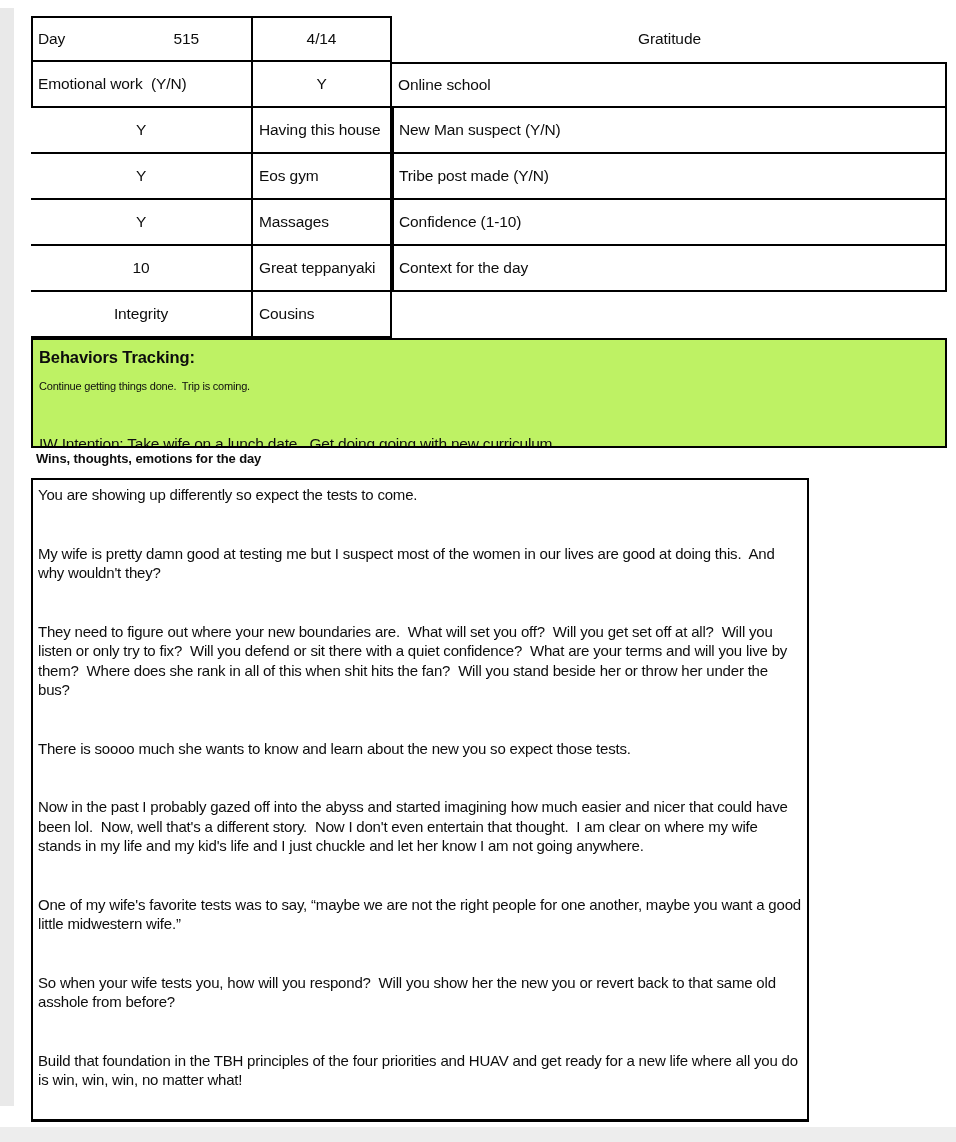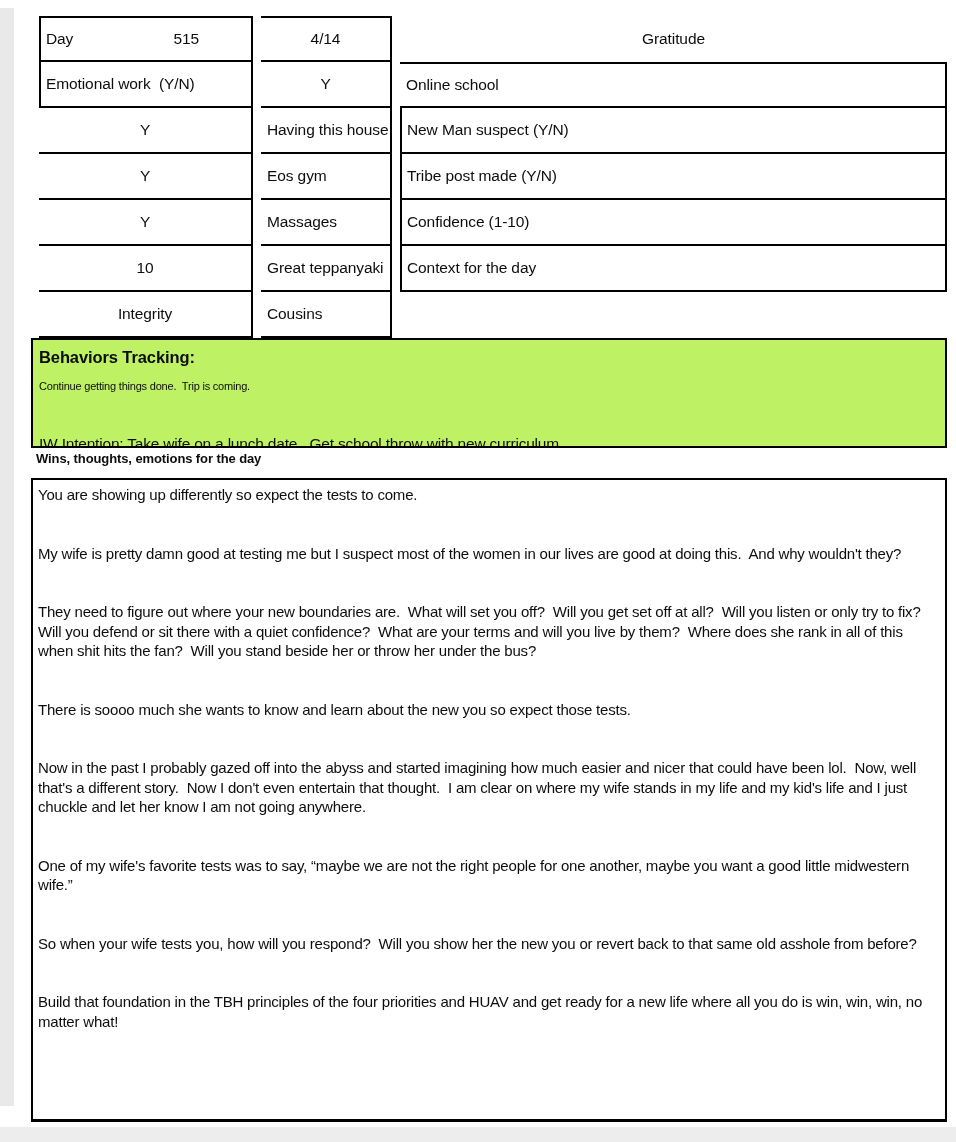--- a/index.html
+++ b/index.html
@@ -10,21 +10,21 @@
     color:#0d0d0d;
   }
   .edge-strip-left  { position:absolute; left:0; top:8px; width:14px; height:1098px; background:#e9e9e9; }
   .edge-strip-bottom{ position:absolute; left:0; top:1127px; width:956px; height:15px; background:#ededed; }
 
   
   .tracker {
     position:absolute; left:31px; top:16px; width:916px;
     display:grid; grid-template-columns:222px 139px auto; grid-auto-rows:46px;
   }
-  .tracker > div { display:flex; align-items:center; font-size:15.5px; letter-spacing:-0.1px; background:#fff;margin-left:8px; }
+  .tracker > div { display:flex; align-items:center; font-size:15.5px; letter-spacing:-0.1px; background:#fff; }
   .cell-label { border-left:2px solid #000; border-right:2px solid #000; border-bottom:2px solid #000;
                 padding:0 4px 0 5px; white-space:pre; justify-content:flex-start; }
   .cell-value { border-right:2px solid #000; border-bottom:2px solid #000; justify-content:center; }
   .row-first  { border-top:2px solid #000; }
   .cell-day   { justify-content:space-between; padding-right:52px; }
   .cell-grat-header { justify-content:center; font-size:16px; }
   .cell-grat  { border-right:2px solid #000; border-bottom:2px solid #000; padding-left:6px; font-size:16px; justify-content:flex-start; }
   .cell-grat-first { border-top:2px solid #000; }
 
   
@@ -37,21 +37,21 @@
   .behaviors-line2 { font-size:15.5px; line-height:20px; margin-top:38px; letter-spacing:-0.2px; white-space:pre-wrap; }
 
   
   .wins-heading {
     position:absolute; left:36px; top:451px; width:900px;
     font-size:13px; font-weight:600; letter-spacing:-0.1px;
   }
 
   
   .journal {
-    position:absolute; left:31px; top:478px; width:916px; height:644px;
+    position:absolute; left:31px; top:478px; width:778px; height:644px;
     border:2px solid #000; border-bottom-width:3px; background:#fff;
     overflow:hidden; padding:5px 6px 0 5px;
   }
   .journal p {
     font-size:15px; line-height:19.5px; letter-spacing:-0.2px;
     margin:0 0 39px 0; white-space:pre-wrap;
   }
 </style>
 </head>
 <body>
@@ -88,21 +88,21 @@
   <div class="cell-grat">Great teppanyaki</div>
 
   <div class="cell-label">Context for the day</div>
   <div class="cell-value">Integrity</div>
   <div class="cell-grat">Cousins</div>
 </div>
 
 <div class="behaviors">
   <div class="behaviors-heading">Behaviors Tracking:</div>
   <div class="behaviors-line1">Continue getting things done.  Trip is coming.</div>
-  <div class="behaviors-line2">IW Intention: Take wife on a lunch date.  Get school throw with new curriculum.</div>
+  <div class="behaviors-line2">IW Intention: Take wife on a lunch date.  Get doing going with new curriculum.</div>
 </div>
 
 <div class="wins-heading">Wins, thoughts, emotions for the day</div>
 
 <div class="journal">
   <p>You are showing up differently so expect the tests to come.</p>
   <p>My wife is pretty damn good at testing me but I suspect most of the women in our lives are good at doing this.  And why wouldn't they?</p>
   <p>They need to figure out where your new boundaries are.  What will set you off?  Will you get set off at all?  Will you listen or only try to fix?  Will you defend or sit there with a quiet confidence?  What are your terms and will you live by them?  Where does she rank in all of this when shit hits the fan?  Will you stand beside her or throw her under the bus?</p>
   <p>There is soooo much she wants to know and learn about the new you so expect those tests.</p>
   <p>Now in the past I probably gazed off into the abyss and started imagining how much easier and nicer that could have been lol.  Now, well that's a different story.  Now I don't even entertain that thought.  I am clear on where my wife stands in my life and my kid's life and I just chuckle and let her know I am not going anywhere.</p>

